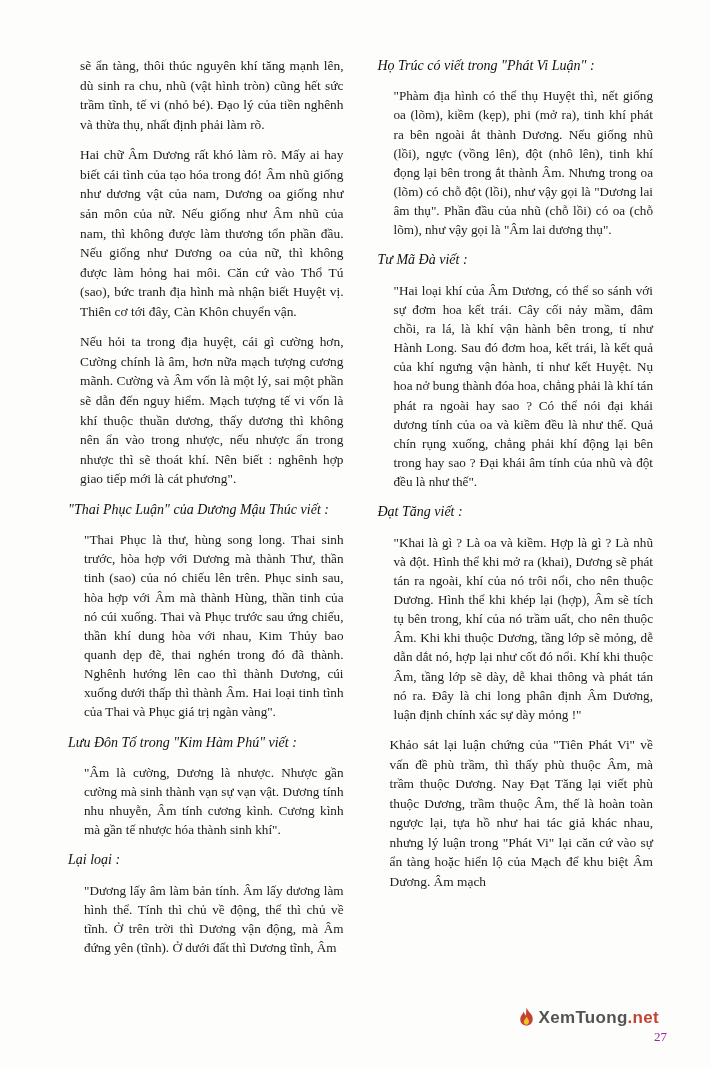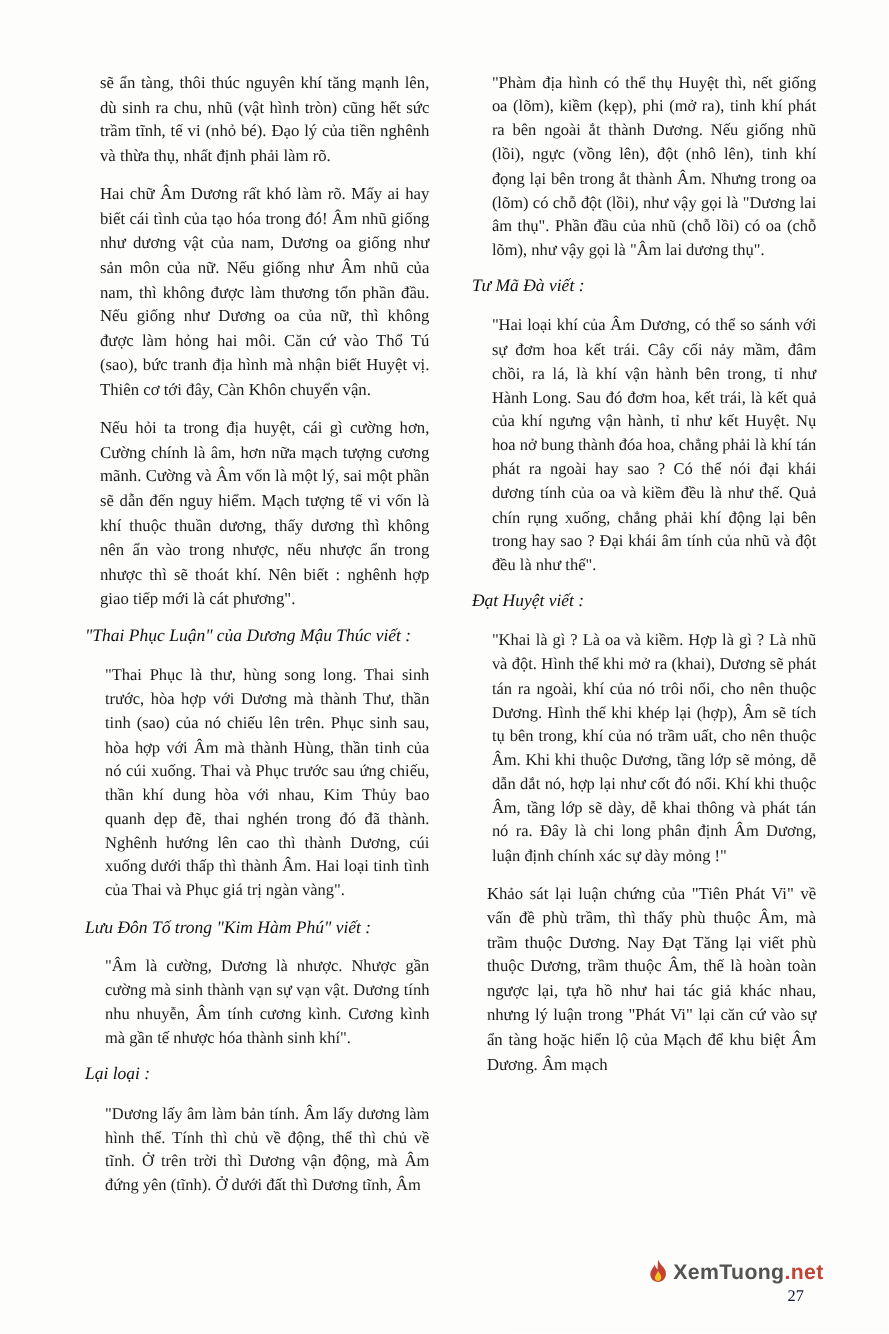--- a/index.html
+++ b/index.html
@@ -55,24 +55,24 @@
   .quote {
     font-size: 13.2px;
     line-height: 1.45;
     text-align: justify;
     margin: 0 0 11px 0;
     padding-left: 16px;
     color: #1b1b1b;
   }
   .page-number {
     position: absolute;
-    right: 68px;
+    right: 44px;
     bottom: 22px;
     font-size: 13px;
-    color: #0f172a;
+    color: #a21caf;
     font-family: "Liberation Serif", serif;
   }
   .watermark {
     position: absolute;
     right: 52px;
     bottom: 38px;
     display: flex;
     align-items: center;
     gap: 3px;
     opacity: 0.95;
@@ -105,24 +105,25 @@
       <p class="para body">Nếu hỏi ta trong địa huyệt, cái gì cường hơn, Cường chính là âm, hơn nữa mạch tượng cương mãnh. Cường và Âm vốn là một lý, sai một phần sẽ dẫn đến nguy hiểm. Mạch tượng tế vi vốn là khí thuộc thuần dương, thấy dương thì không nên ẩn vào trong nhược, nếu nhược ẩn trong nhược thì sẽ thoát khí. Nên biết : nghênh hợp giao tiếp mới là cát phương".</p>
       <p class="heading">"Thai Phục Luận" của Dương Mậu Thúc viết :</p>
       <p class="quote">"Thai Phục là thư, hùng song long. Thai sinh trước, hòa hợp với Dương mà thành Thư, thần tinh (sao) của nó chiếu lên trên. Phục sinh sau, hòa hợp với Âm mà thành Hùng, thần tinh của nó cúi xuống. Thai và Phục trước sau ứng chiếu, thần khí dung hòa với nhau, Kim Thủy bao quanh dẹp đẽ, thai nghén trong đó đã thành. Nghênh hướng lên cao thì thành Dương, cúi xuống dưới thấp thì thành Âm. Hai loại tinh tình của Thai và Phục giá trị ngàn vàng".</p>
       <p class="heading">Lưu Đôn Tố trong "Kim Hàm Phú" viết :</p>
       <p class="quote">"Âm là cường, Dương là nhược. Nhược gần cường mà sinh thành vạn sự vạn vật. Dương tính nhu nhuyễn, Âm tính cương kình. Cương kình mà gần tế nhược hóa thành sinh khí".</p>
       <p class="heading">Lại loại :</p>
       <p class="quote">"Dương lấy âm làm bản tính. Âm lấy dương làm hình thể. Tính thì chủ về động, thể thì chủ về tĩnh. Ở trên trời thì Dương vận động, mà Âm đứng yên (tĩnh). Ở dưới đất thì Dương tĩnh, Âm</p>
     </div>
 
     <div class="col">
+      <p class="heading">Họ Trúc có viết trong "Phát Vi Luận" :</p>
       <p class="quote">"Phàm địa hình có thể thụ Huyệt thì, nết giống oa (lõm), kiềm (kẹp), phi (mở ra), tinh khí phát ra bên ngoài ắt thành Dương. Nếu giống nhũ (lồi), ngực (vồng lên), đột (nhô lên), tinh khí đọng lại bên trong ắt thành Âm. Nhưng trong oa (lõm) có chỗ đột (lồi), như vậy gọi là "Dương lai âm thụ". Phần đầu của nhũ (chỗ lồi) có oa (chỗ lõm), như vậy gọi là "Âm lai dương thụ".</p>
       <p class="heading">Tư Mã Đà viết :</p>
       <p class="quote">"Hai loại khí của Âm Dương, có thể so sánh với sự đơm hoa kết trái. Cây cối nảy mầm, đâm chồi, ra lá, là khí vận hành bên trong, tỉ như Hành Long. Sau đó đơm hoa, kết trái, là kết quả của khí ngưng vận hành, tỉ như kết Huyệt. Nụ hoa nở bung thành đóa hoa, chẳng phải là khí tán phát ra ngoài hay sao ? Có thể nói đại khái dương tính của oa và kiềm đều là như thế. Quả chín rụng xuống, chẳng phải khí động lại bên trong hay sao ? Đại khái âm tính của nhũ và đột đều là như thế".</p>
-      <p class="heading">Đạt Huyệt viết :</p>
+      <p class="heading">Đạt Tăng viết :</p>
       <p class="quote">"Khai là gì ? Là oa và kiềm. Hợp là gì ? Là nhũ và đột. Hình thể khi mở ra (khai), Dương sẽ phát tán ra ngoài, khí của nó trôi nổi, cho nên thuộc Dương. Hình thể khi khép lại (hợp), Âm sẽ tích tụ bên trong, khí của nó trầm uất, cho nên thuộc Âm. Khi khi thuộc Dương, tầng lớp sẽ mỏng, dễ dẫn dắt nó, hợp lại như cốt đó nổi. Khí khi thuộc Âm, tầng lớp sẽ dày, dễ khai thông và phát tán nó ra. Đây là chi long phân định Âm Dương, luận định chính xác sự dày mỏng !"</p>
       <p class="para body">Khảo sát lại luận chứng của "Tiên Phát Vi" về vấn đề phù trầm, thì thấy phù thuộc Âm, mà trầm thuộc Dương. Nay Đạt Tăng lại viết phù thuộc Dương, trầm thuộc Âm, thế là hoàn toàn ngược lại, tựa hồ như hai tác giả khác nhau, nhưng lý luận trong "Phát Vi" lại căn cứ vào sự ẩn tàng hoặc hiển lộ của Mạch để khu biệt Âm Dương. Âm mạch</p>
     </div>
 
   </div>
 
   <div class="watermark">
     <span class="wm-mark">
       <svg width="19" height="22" viewBox="0 0 19 22" aria-hidden="true">
         <path d="M9.5 0.5 C11 5 14.5 6 15.5 10 C16.6 14.4 13.8 18.5 9.5 18.5 C5.2 18.5 2.4 14.8 3.5 10.6 C4.2 8 6 7.4 6.6 4.6 C7.6 7 8.2 8 9 8.6 C9.2 5.6 9.2 3 9.5 0.5 Z" fill="#c0392b"></path>

